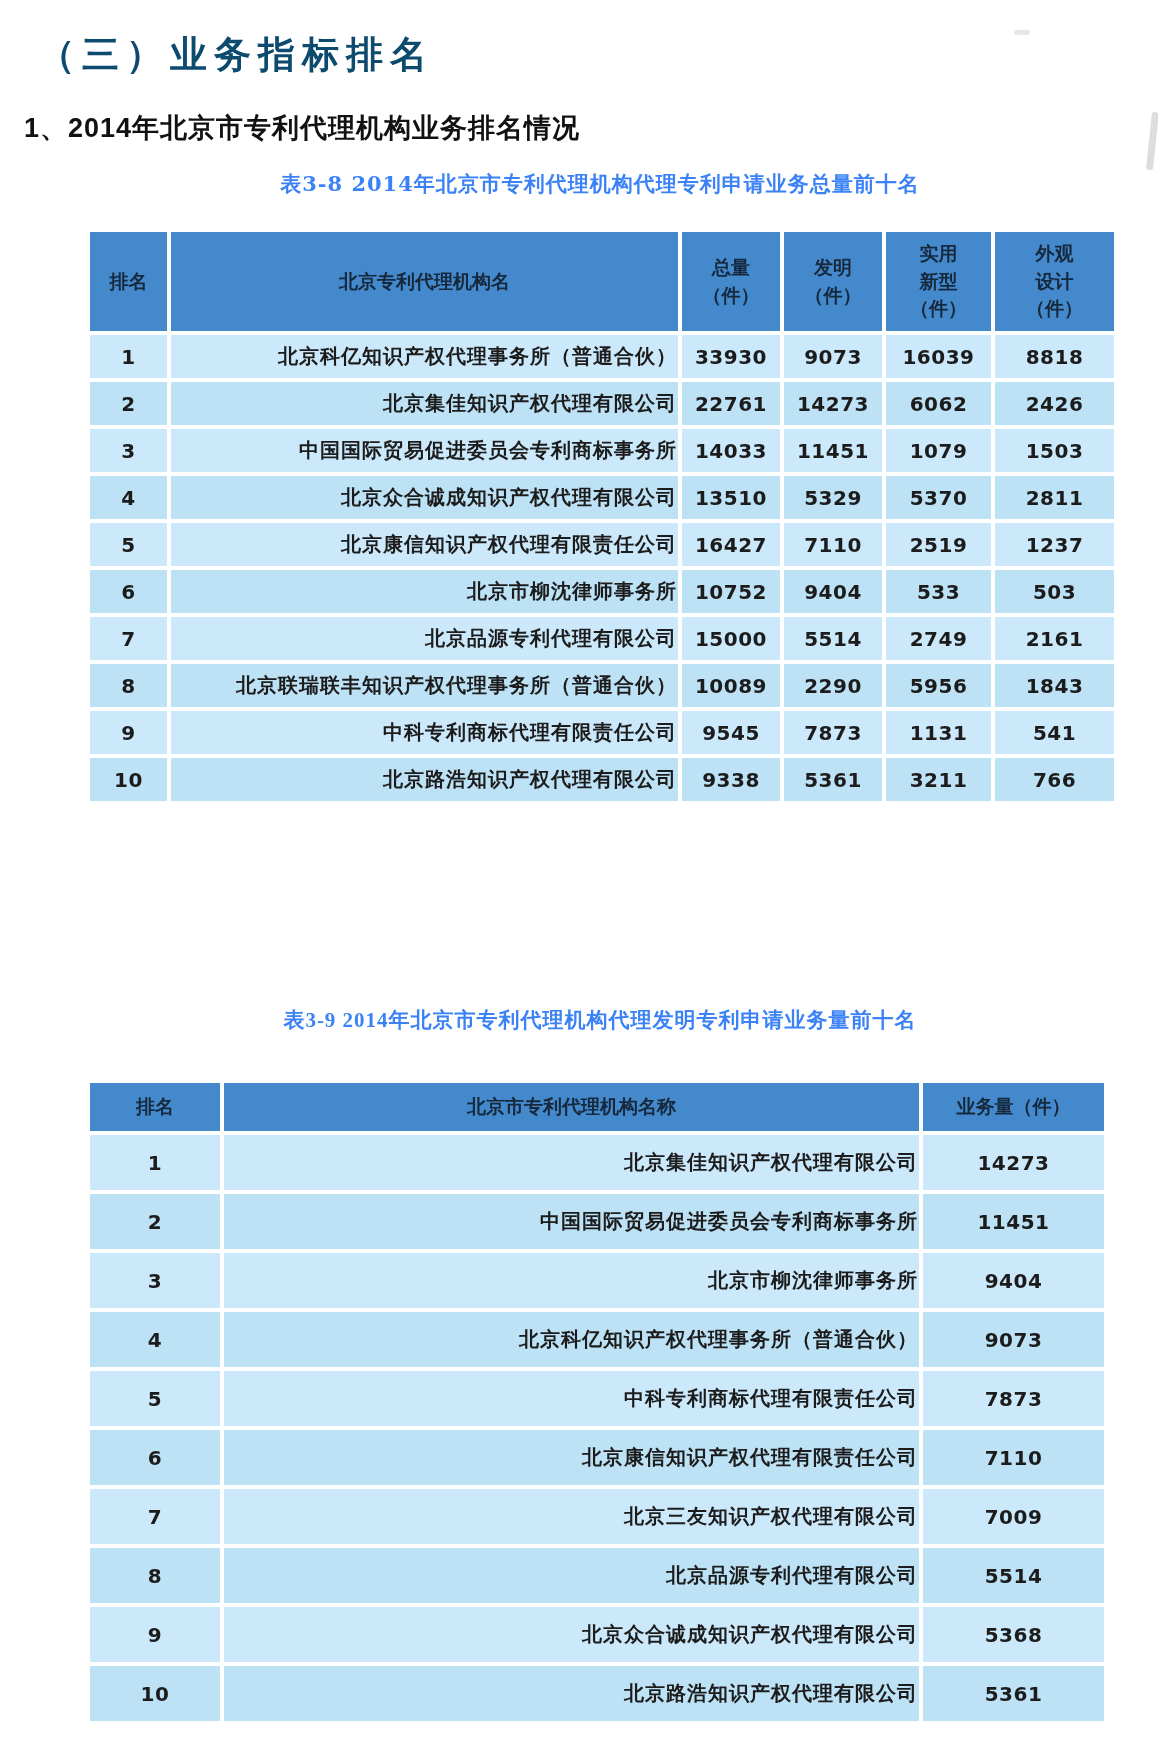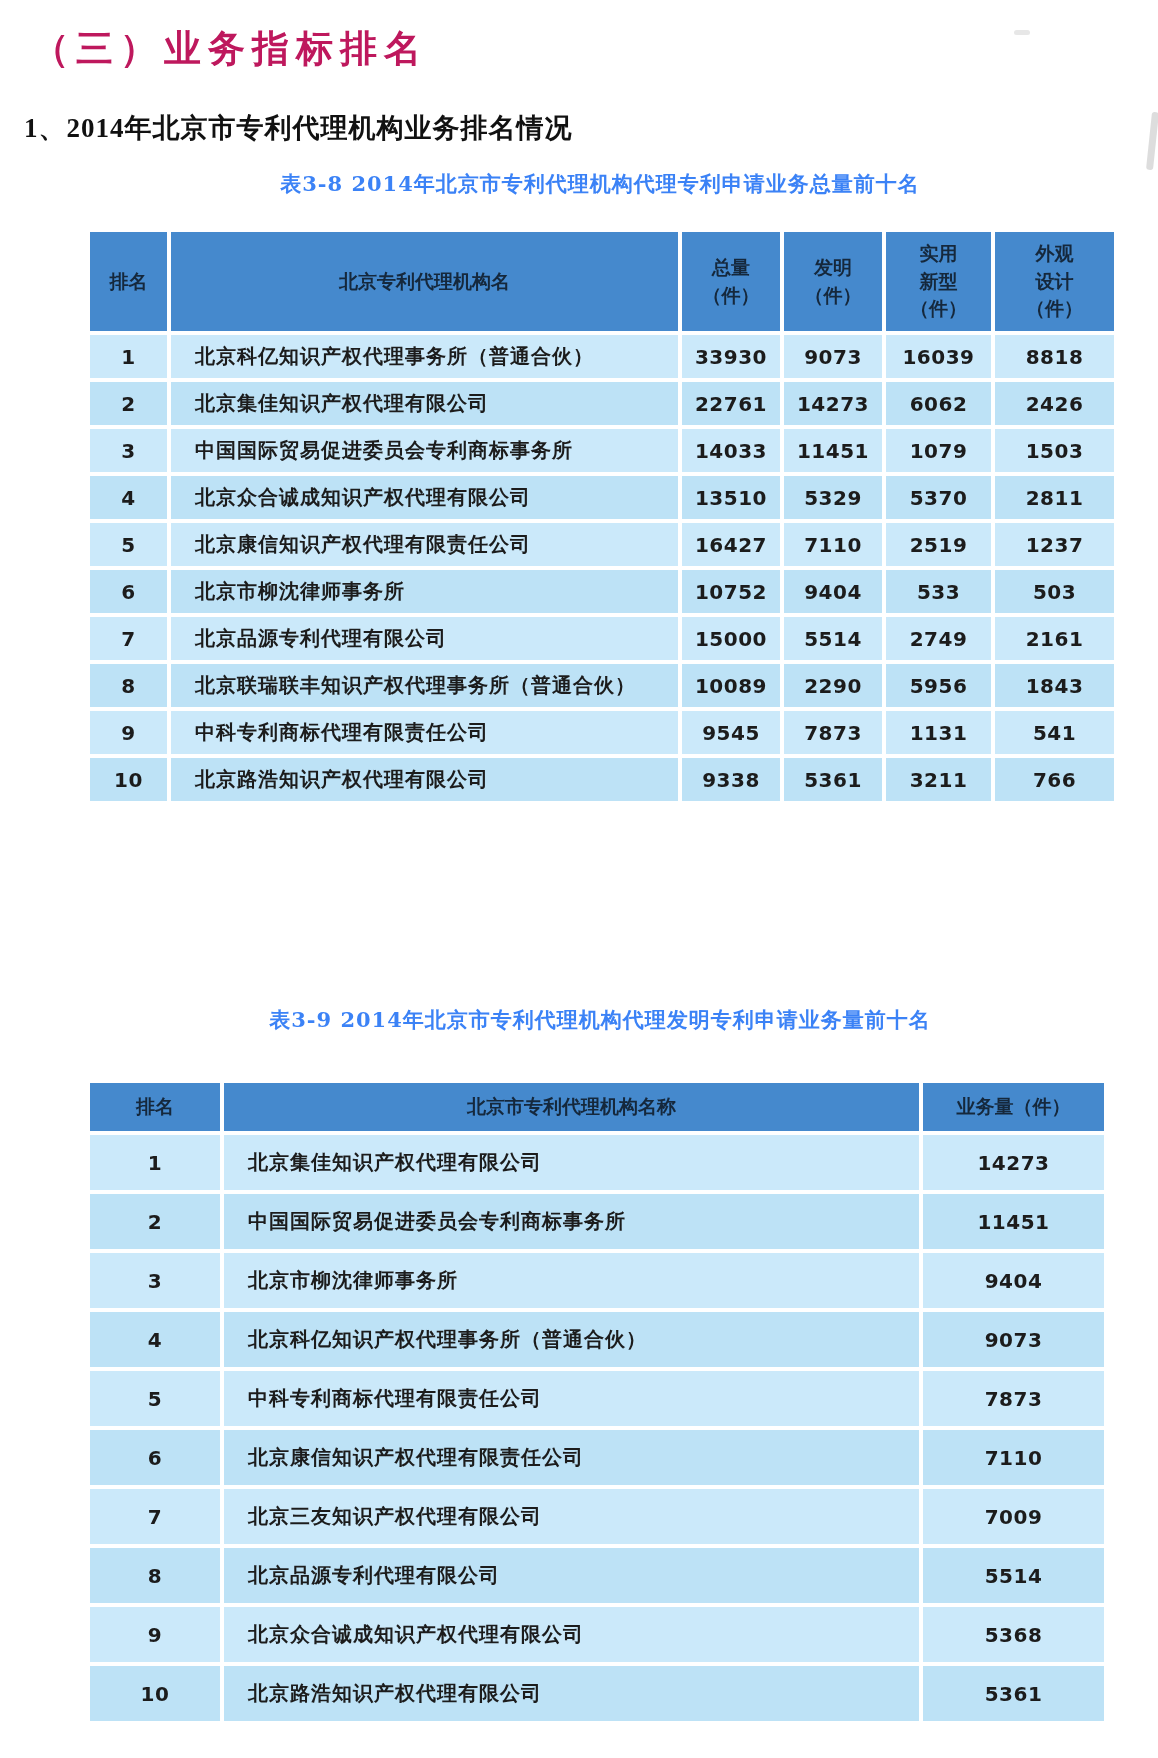--- a/index.html
+++ b/index.html
@@ -13,51 +13,51 @@
     width: 1158px;
     height: 1758px;
     background: #ffffff;
     overflow: hidden;
     color: #1c1c1c;
   }
   .section-heading {
     position: absolute;
     left: 22px;
     top: 14px;
-    margin: 10px;
+    margin: 16px;
     font-family: Liberation Mono, monospace;
     font-size: 37px;
     font-weight: 600;
     letter-spacing: 7px;
-    color: #be185d;
+    color: #0c4a6e;
   }
   .subsection-heading {
     position: absolute;
     left: 24px;
     top: 110px;
     margin: 0;
-    font-family: Liberation Serif, serif;
+    font-family: Liberation Sans, sans-serif;
     font-size: 27px;
     font-weight: 700;
     letter-spacing: 1px;
     color: #111111;
   }
   .table-caption {
     position: absolute;
     width: 1020px;
     left: 90px;
     text-align: center;
     font-family: "DejaVu Serif", "Liberation Serif", serif;
     font-size: 21px;
     font-weight: 700;
     letter-spacing: 1px;
     color: #3b82f6;
   }
   #caption-1 { top: 170px; }
-  #caption-2 { top: 1006px; }
+  #caption-2 { top: 1006px; font-family: Liberation Serif, serif; }
 
   table.rank-table {
     position: absolute;
     border-collapse: collapse;
     table-layout: fixed;
     border-spacing: 0;
   }
   #table-3-8 { left: 86px; top: 228px; width: 1028px; }
   #table-3-9 { left: 86px; top: 1079px; width: 1018px; }
 
@@ -88,21 +88,21 @@
     letter-spacing: 0.5px;
   }
   #table-3-8 tbody td { height: 41px; }
   #table-3-9 tbody td { height: 53px; }
 
   .rank-table tbody tr:nth-child(odd) td { background: #cbe9fa; }
   .rank-table tbody tr:nth-child(even) td { background: #bde2f6; }
 
   
   #table-3-8 tbody td.c1, #table-3-9 tbody td.c1 {
-    text-align: left;
+    text-align: right;
     padding-left: 24px;
     letter-spacing: 1px;
   }
 
   .scan-artifact {
     position: absolute;
     background: #d4d4d4;
     border-radius: 3px;
   }
   #artifact-1 { right: 2px; top: 112px; width: 7px; height: 58px; transform: rotate(6deg); opacity: 0.8; }

